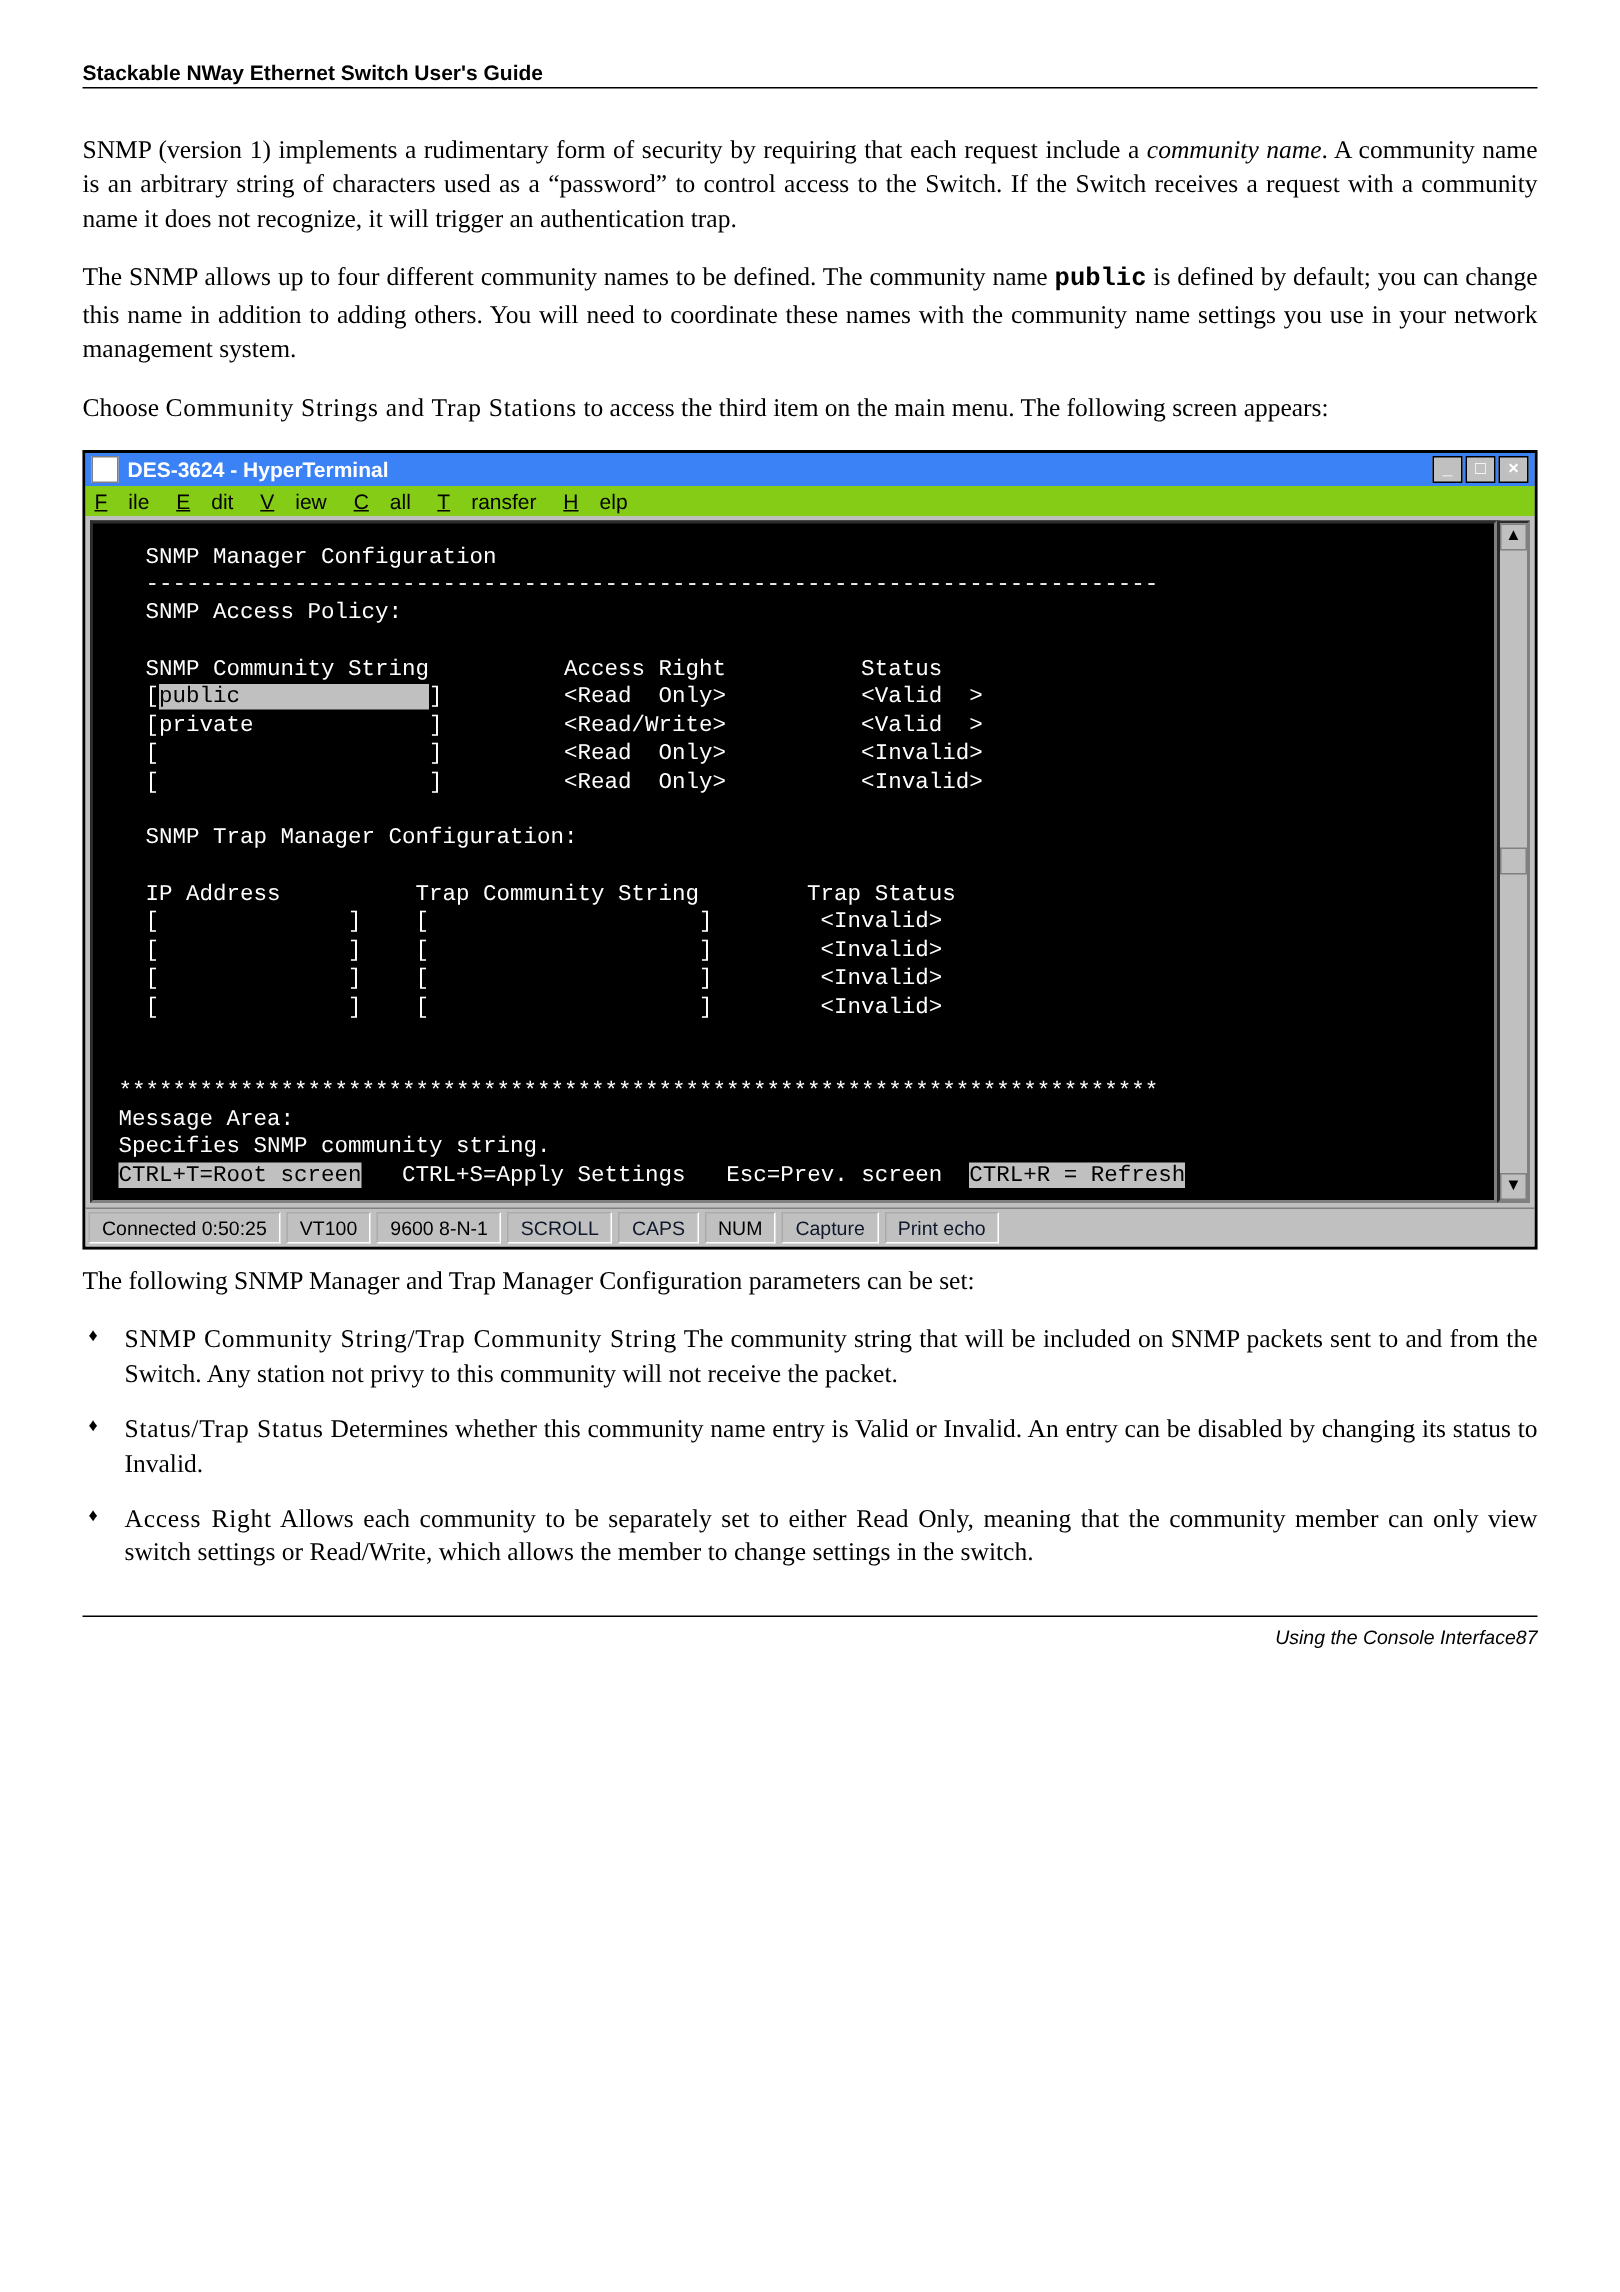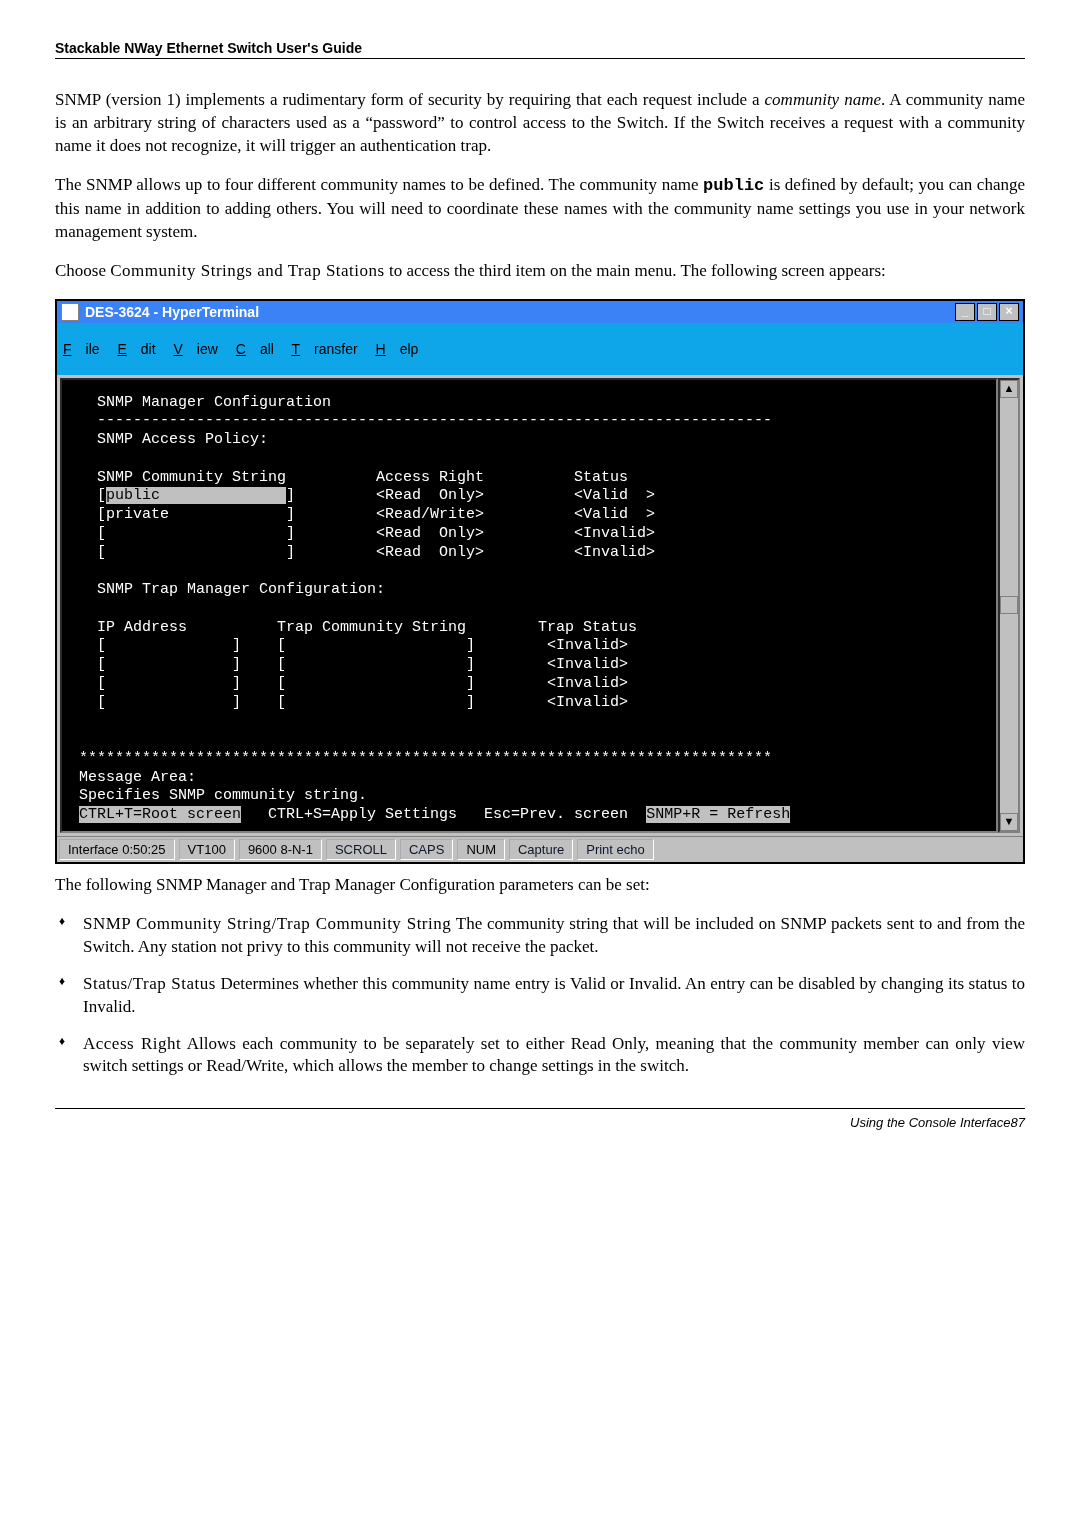--- a/index.html
+++ b/index.html
@@ -61,22 +61,22 @@
     width: 18px; height: 16px;
     background: #c0c0c0;
     border: 1px solid #000;
     font-size: 12px;
     line-height: 14px;
     text-align: center;
     font-family: Arial, sans-serif;
     font-weight: bold;
   }
   .ht-menubar {
-    background: #0ea5e9;
-    padding: 18px 6px;
+    background: #84cc16;
+    padding: 2px 6px;
     font-size: 14px;
   }
   .ht-menubar span { margin-right: 14px; }
   .ht-menubar .ul { text-decoration: underline; }
 
   .ht-term-wrap {
     display: flex;
     background: #c0c0c0;
     padding: 3px;
   }
@@ -216,29 +216,29 @@
 <span>   IP Address          Trap Community String        Trap Status</span>
 <span>   [              ]    [                    ]        &lt;Invalid&gt;</span>
 <span>   [              ]    [                    ]        &lt;Invalid&gt;</span>
 <span>   [              ]    [                    ]        &lt;Invalid&gt;</span>
 <span>   [              ]    [                    ]        &lt;Invalid&gt;</span>
 <span></span>
 <span></span>
 <span> *****************************************************************************</span>
 <span> Message Area:</span>
 <span> Specifies SNMP community string.</span>
-<span> </span><span class="inv">CTRL+T=Root screen</span><span>   CTRL+S=Apply Settings   Esc=Prev. screen  </span><span class="inv">SNMP+R = Refresh</span></div>
+<span> </span><span class="inv">CTRL+T=Root screen</span><span>   CTRL+S=Apply Settings   Esc=Prev. screen  </span><span class="inv">CTRL+R = Refresh</span></div>
       <div class="ht-scroll">
         <div class="arrow">▲</div>
         <div class="thumb"></div>
         <div class="arrow">▼</div>
       </div>
     </div>
     <div class="ht-status">
-      <div>Interface 0:50:25</div>
+      <div>Connected 0:50:25</div>
       <div>VT100</div>
       <div>9600 8-N-1</div>
       <div class="dim">SCROLL</div>
       <div class="dim">CAPS</div>
       <div>NUM</div>
       <div class="dim">Capture</div>
       <div class="dim">Print echo</div>
     </div>
   </div>
 

